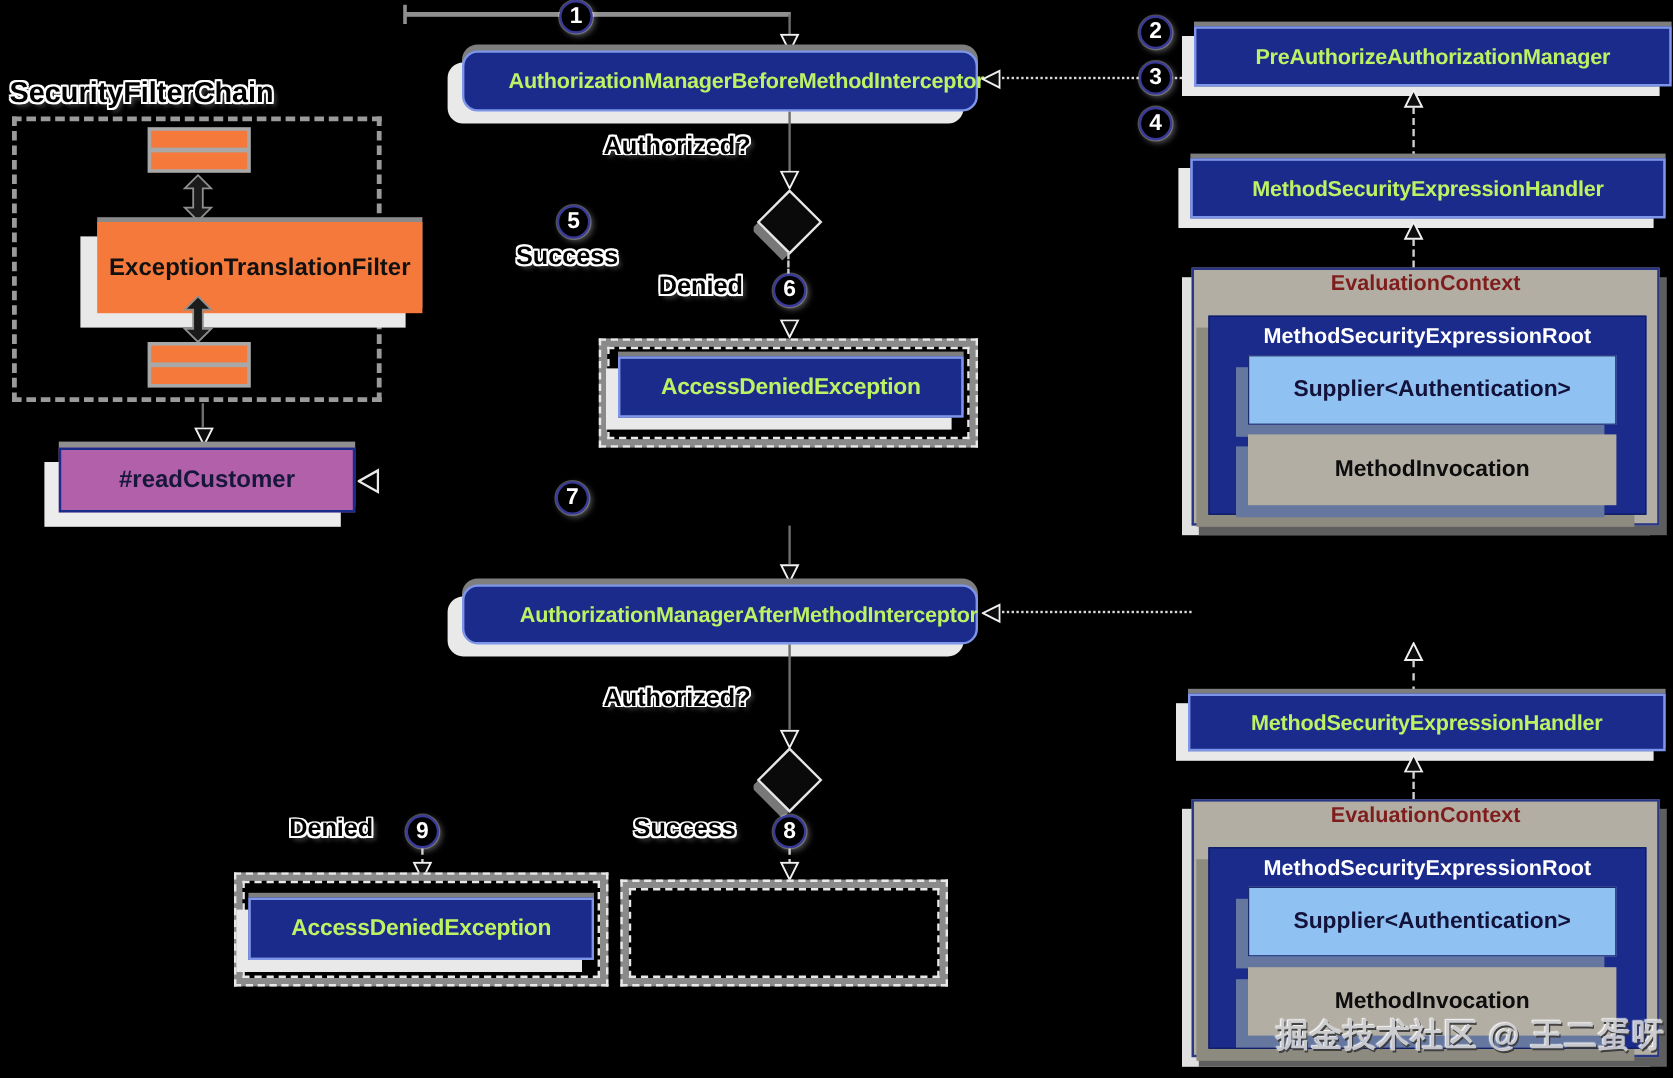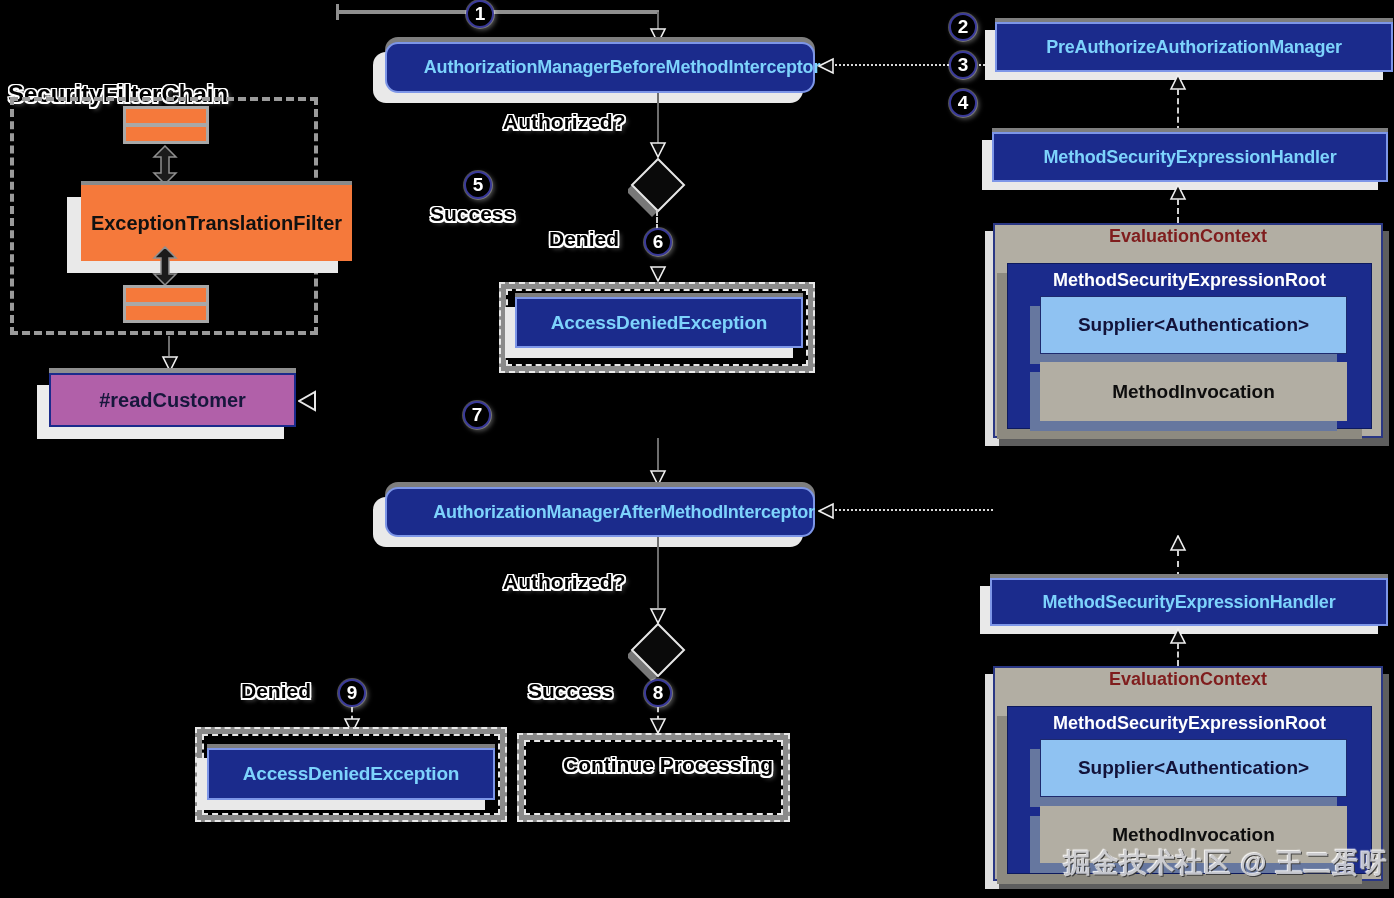--- a/index.html
+++ b/index.html
@@ -2,21 +2,21 @@
 <html><head>
 <meta charset="utf-8">
 <style>
   html,body { margin:0; padding:0; background:#000; }
   .canvas {
     position:relative; width:1394px; height:898px; background:#000;
     font-family:"Liberation Sans", sans-serif; overflow:hidden;
   }
   .abs { position:absolute; }
   .navy {
-    background:#1b2b8c; border:2px solid #7d96e8; color:#7dd3fc; font-weight:bold;
+    background:#1b2b8c; border:2px solid #7d96e8; color:#bef264; font-weight:bold;
     display:flex; align-items:center; justify-content:center; text-align:center;
     box-shadow:-12px 10px 0 #e9e9e9, 0 -5px 0 #7e7e7e; box-sizing:border-box;
     letter-spacing:-0.2px;
   }
   .rounded { border-radius:13px; }
   .orange {
     background:#f5793b; color:#111; font-weight:bold;
     display:flex; align-items:center; justify-content:center;
     box-shadow:-14px 12px 0 #e9e9e9, 0 -4px 0 #8a8a8a; box-sizing:border-box;
   }
@@ -82,21 +82,21 @@
   <div class="abs" style="left:336px;top:4px;width:3px;height:16px;background:#8f8f8f;"></div>
   <div class="abs hline" style="left:337px;top:10px;width:322px;"></div>
   <div class="abs vline" style="left:657px;top:12px;height:18px;"></div>
   <svg class="abs" style="left:649px;top:28px;" width="18" height="16">
       <polygon points="2,1 16,1 9,15" fill="#0d0d0d" stroke="#f0f0f0" stroke-width="1.6"></polygon>
     </svg>
   <div class="abs circle" style="left:466px;top:0px;">
       <span>1</span>
     </div>
 
-  <div class="abs outline-text" style="left:8px;top:80px;font-size:24px;">SecurityFilterChain</div>
+  <div class="abs outline-text" style="left:8px;top:64px;font-size:24px;">SecurityFilterChain</div>
   <div class="abs" style="left:10px;top:97px;width:308px;height:238px;border:4px dashed #9a9a9a;box-sizing:border-box;"></div>
   <div class="abs barpair" style="left:123px;top:106px;width:86px;height:38px;">
     <div class="bar"></div>
     <div class="bar"></div>
   </div>
   <svg class="abs" style="left:152px;top:145px;" width="26" height="40">
       <polygon points="13,1 24,12 17,12 17,28 24,28 13,39 2,28 9,28 9,12 2,12" fill="#1b1b1b" stroke="#8f8f8f" stroke-width="1.5"></polygon>
     </svg>
   <div class="abs orange" style="left:33px;top:185px;width:271px;height:76px;font-size:20px;margin-left:48px;">ExceptionTranslationFilter</div>
   <svg class="abs" style="left:152px;top:246px;" width="26" height="40">
@@ -180,21 +180,20 @@
     </svg>
 
   <div class="abs dashedbox" style="left:195px;top:727px;width:312px;height:95px;">
     <div class="dashedbox-inner"></div>
   </div>
   <div class="abs navy" style="left:207px;top:748px;width:288px;height:52px;font-size:19px;box-shadow:-10px 10px 0 #e9e9e9, 0 -4px 0 #7e7e7e;">AccessDeniedException</div>
 
   <div class="abs dashedbox" style="left:517px;top:733px;width:273px;height:89px;">
     <div class="dashedbox-inner">
       <div style="position:absolute;right:8px;top:9px;text-align:right;line-height:27px;font-size:21px;" class="outline-text">
-        <div>Continue Processing</div>
       </div>
     </div>
   </div>
 
   <div class="abs circle" style="left:949px;top:13px;">
       <span>2</span>
     </div>
   <div class="abs hdot" style="left:823px;top:64px;width:170px;"></div>
   <svg class="abs" style="left:818px;top:57px;" width="16" height="18">
       <polygon points="15,2 15,16 1,9" fill="#0d0d0d" stroke="#f0f0f0" stroke-width="1.6"></polygon>

